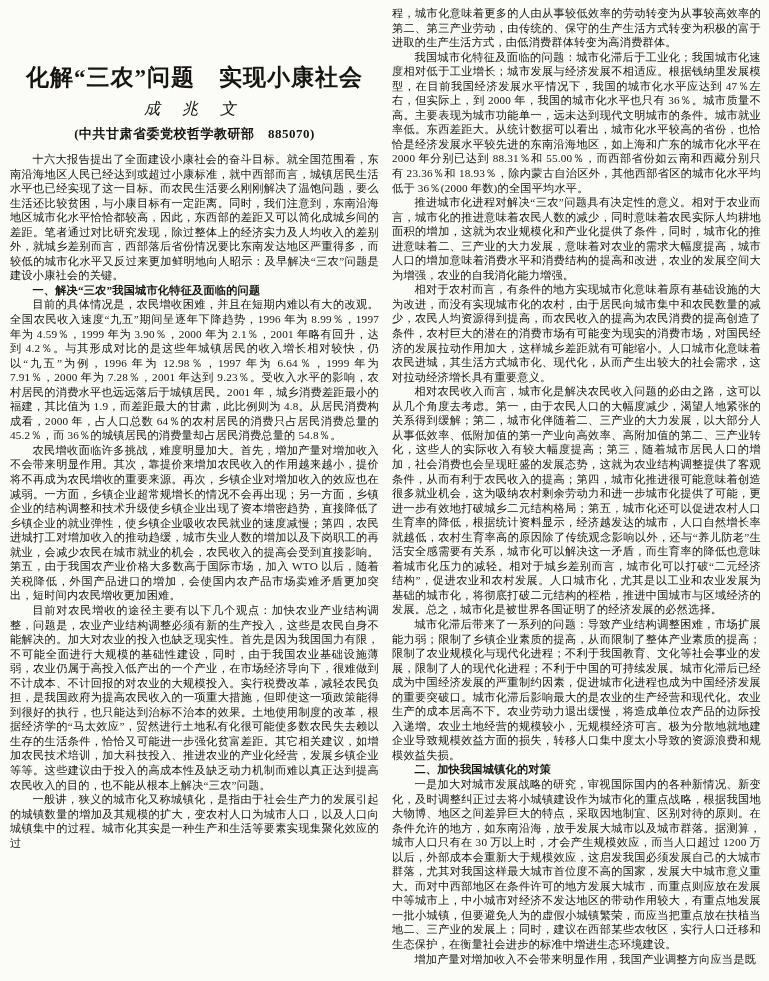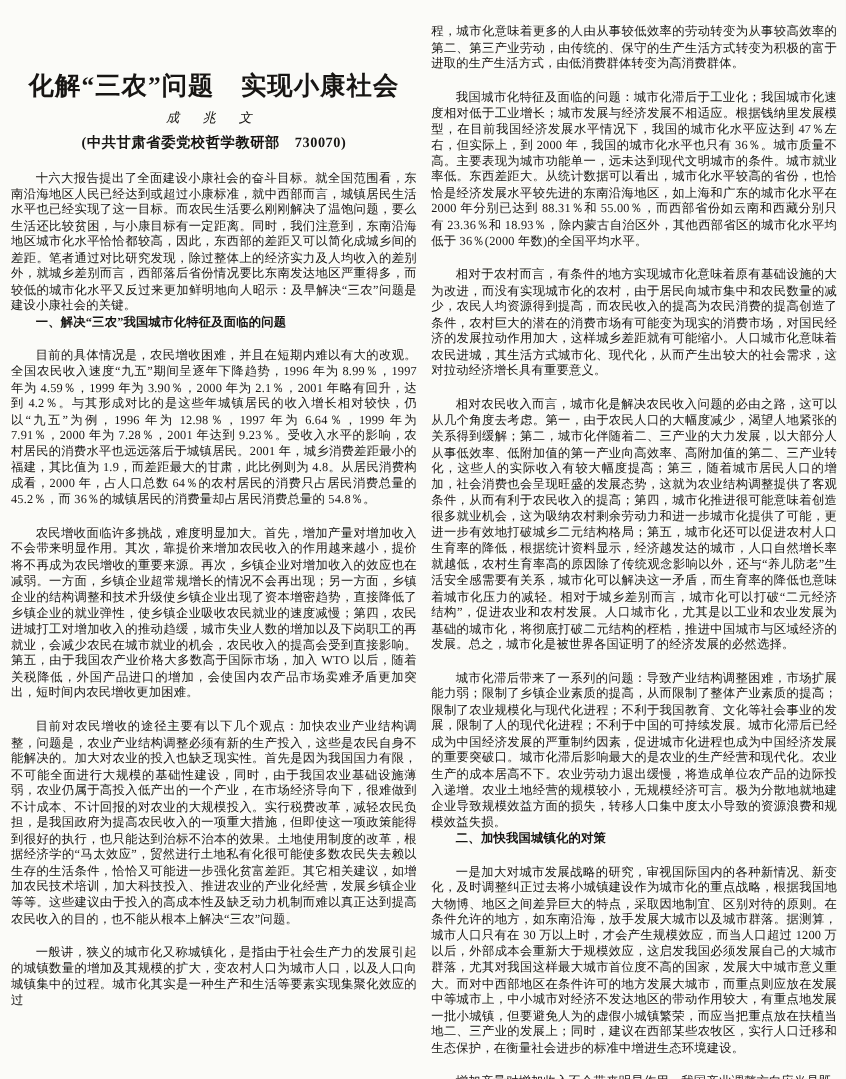--- a/index.html
+++ b/index.html
@@ -37,71 +37,72 @@
   .art-title {
     font-size: 23px;
     font-weight: bold;
     letter-spacing: 1px;
     line-height: 28px;
     white-space: nowrap;
     margin-top: 48px;
   }
   .art-author {
     margin-top: 7px;
-    font-size: 12px;
+    font-size: 16px;
     letter-spacing: 9px;
     font-style: italic;
     font-weight: 500;
   }
   .art-affil {
     margin-top: 5px;
     font-size: 13px;
     font-weight: bold;
     letter-spacing: 0.5px;
   }
   
   .para, .sec-heading {
     font-size: 11.2px;
     line-height: 14.55px;
     text-align: justify;
     text-justify: inter-ideograph;
     margin: 0;
     letter-spacing: 0.2px;
   }
-  .para { text-indent: 2em; margin-top: 16px; }
+  .para { text-indent: 2em; }
   .para.cont { text-indent: 0; }
   .sec-heading {
     font-weight: bold;
     text-indent: 2em;
   }
 </style>
 </head>
 <body>
 
 <div class="page">
   <div class="columns">
 
     <div class="col">
       <div class="art-header">
         <div class="art-title">化解“三农”问题　实现小康社会</div>
         <div class="art-author">成 兆 文</div>
-        <div class="art-affil">(中共甘肃省委党校哲学教研部　730070)</div>
+        <div class="art-affil">(中共甘肃省委党校哲学教研部　885070)</div>
       </div>
 
       <p class="para">十六大报告提出了全面建设小康社会的奋斗目标。就全国范围看，东南沿海地区人民已经达到或超过小康标准，就中西部而言，城镇居民生活水平也已经实现了这一目标。而农民生活要么刚刚解决了温饱问题，要么生活还比较贫困，与小康目标有一定距离。同时，我们注意到，东南沿海地区城市化水平恰恰都较高，因此，东西部的差距又可以简化成城乡间的差距。笔者通过对比研究发现，除过整体上的经济实力及人均收入的差别外，就城乡差别而言，西部落后省份情况要比东南发达地区严重得多，而较低的城市化水平又反过来更加鲜明地向人昭示：及早解决“三农”问题是建设小康社会的关键。</p>
       <p class="sec-heading">一、解决“三农”我国城市化特征及面临的问题</p>
       <p class="para">目前的具体情况是，农民增收困难，并且在短期内难以有大的改观。全国农民收入速度“九五”期间呈逐年下降趋势，1996 年为 8.99％，1997 年为 4.59％，1999 年为 3.90％，2000 年为 2.1％，2001 年略有回升，达到 4.2％。与其形成对比的是这些年城镇居民的收入增长相对较快，仍以“九五”为例，1996 年为 12.98％，1997 年为 6.64％，1999 年为 7.91％，2000 年为 7.28％，2001 年达到 9.23％。受收入水平的影响，农村居民的消费水平也远远落后于城镇居民。2001 年，城乡消费差距最小的福建，其比值为 1.9，而差距最大的甘肃，此比例则为 4.8。从居民消费构成看，2000 年，占人口总数 64％的农村居民的消费只占居民消费总量的 45.2％，而 36％的城镇居民的消费量却占居民消费总量的 54.8％。</p>
       <p class="para">农民增收面临许多挑战，难度明显加大。首先，增加产量对增加收入不会带来明显作用。其次，靠提价来增加农民收入的作用越来越小，提价将不再成为农民增收的重要来源。再次，乡镇企业对增加收入的效应也在减弱。一方面，乡镇企业超常规增长的情况不会再出现；另一方面，乡镇企业的结构调整和技术升级使乡镇企业出现了资本增密趋势，直接降低了乡镇企业的就业弹性，使乡镇企业吸收农民就业的速度减慢；第四，农民进城打工对增加收入的推动趋缓，城市失业人数的增加以及下岗职工的再就业，会减少农民在城市就业的机会，农民收入的提高会受到直接影响。第五，由于我国农产业价格大多数高于国际市场，加入 WTO 以后，随着关税降低，外国产品进口的增加，会使国内农产品市场卖难矛盾更加突出，短时间内农民增收更加困难。</p>
       <p class="para">目前对农民增收的途径主要有以下几个观点：加快农业产业结构调整，问题是，农业产业结构调整必须有新的生产投入，这些是农民自身不能解决的。加大对农业的投入也缺乏现实性。首先是因为我国国力有限，不可能全面进行大规模的基础性建设，同时，由于我国农业基础设施薄弱，农业仍属于高投入低产出的一个产业，在市场经济导向下，很难做到不计成本、不计回报的对农业的大规模投入。实行税费改革，减轻农民负担，是我国政府为提高农民收入的一项重大措施，但即使这一项政策能得到很好的执行，也只能达到治标不治本的效果。土地使用制度的改革，根据经济学的“马太效应”，贸然进行土地私有化很可能使多数农民失去赖以生存的生活条件，恰恰又可能进一步强化贫富差距。其它相关建议，如增加农民技术培训，加大科技投入、推进农业的产业化经营，发展乡镇企业等等。这些建议由于投入的高成本性及缺乏动力机制而难以真正达到提高农民收入的目的，也不能从根本上解决“三农”问题。</p>
       <p class="para">一般讲，狭义的城市化又称城镇化，是指由于社会生产力的发展引起的城镇数量的增加及其规模的扩大，变农村人口为城市人口，以及人口向城镇集中的过程。城市化其实是一种生产和生活等要素实现集聚化效应的过</p>
     </div>
 
     <div class="col">
       <p class="para cont">程，城市化意味着更多的人由从事较低效率的劳动转变为从事较高效率的第二、第三产业劳动，由传统的、保守的生产生活方式转变为积极的富于进取的生产生活方式，由低消费群体转变为高消费群体。</p>
       <p class="para">我国城市化特征及面临的问题：城市化滞后于工业化；我国城市化速度相对低于工业增长；城市发展与经济发展不相适应。根据钱纳里发展模型，在目前我国经济发展水平情况下，我国的城市化水平应达到 47％左右，但实际上，到 2000 年，我国的城市化水平也只有 36％。城市质量不高。主要表现为城市功能单一，远未达到现代文明城市的条件。城市就业率低。东西差距大。从统计数据可以看出，城市化水平较高的省份，也恰恰是经济发展水平较先进的东南沿海地区，如上海和广东的城市化水平在 2000 年分别已达到 88.31％和 55.00％，而西部省份如云南和西藏分别只有 23.36％和 18.93％，除内蒙古自治区外，其他西部省区的城市化水平均低于 36％(2000 年数)的全国平均水平。</p>
+      <p class="para">推进城市化进程对解决“三农”问题具有决定性的意义。相对于农业而言，城市化的推进意味着农民人数的减少，同时意味着农民实际人均耕地面积的增加，这就为农业规模化和产业化提供了条件，同时，城市化的推进意味着二、三产业的大力发展，意味着对农业的需求大幅度提高，城市人口的增加意味着消费水平和消费结构的提高和改进，农业的发展空间大为增强，农业的自我消化能力增强。</p>
       <p class="para">相对于农村而言，有条件的地方实现城市化意味着原有基础设施的大为改进，而没有实现城市化的农村，由于居民向城市集中和农民数量的减少，农民人均资源得到提高，而农民收入的提高为农民消费的提高创造了条件，农村巨大的潜在的消费市场有可能变为现实的消费市场，对国民经济的发展拉动作用加大，这样城乡差距就有可能缩小。人口城市化意味着农民进城，其生活方式城市化、现代化，从而产生出较大的社会需求，这对拉动经济增长具有重要意义。</p>
       <p class="para">相对农民收入而言，城市化是解决农民收入问题的必由之路，这可以从几个角度去考虑。第一，由于农民人口的大幅度减少，渴望人地紧张的关系得到缓解；第二，城市化伴随着二、三产业的大力发展，以大部分人从事低效率、低附加值的第一产业向高效率、高附加值的第二、三产业转化，这些人的实际收入有较大幅度提高；第三，随着城市居民人口的增加，社会消费也会呈现旺盛的发展态势，这就为农业结构调整提供了客观条件，从而有利于农民收入的提高；第四，城市化推进很可能意味着创造很多就业机会，这为吸纳农村剩余劳动力和进一步城市化提供了可能，更进一步有效地打破城乡二元结构格局；第五，城市化还可以促进农村人口生育率的降低，根据统计资料显示，经济越发达的城市，人口自然增长率就越低，农村生育率高的原因除了传统观念影响以外，还与“养儿防老”生活安全感需要有关系，城市化可以解决这一矛盾，而生育率的降低也意味着城市化压力的减轻。相对于城乡差别而言，城市化可以打破“二元经济结构”，促进农业和农村发展。人口城市化，尤其是以工业和农业发展为基础的城市化，将彻底打破二元结构的桎梏，推进中国城市与区域经济的发展。总之，城市化是被世界各国证明了的经济发展的必然选择。</p>
       <p class="para">城市化滞后带来了一系列的问题：导致产业结构调整困难，市场扩展能力弱；限制了乡镇企业素质的提高，从而限制了整体产业素质的提高；限制了农业规模化与现代化进程；不利于我国教育、文化等社会事业的发展，限制了人的现代化进程；不利于中国的可持续发展。城市化滞后已经成为中国经济发展的严重制约因素，促进城市化进程也成为中国经济发展的重要突破口。城市化滞后影响最大的是农业的生产经营和现代化。农业生产的成本居高不下。农业劳动力退出缓慢，将造成单位农产品的边际投入递增。农业土地经营的规模较小，无规模经济可言。极为分散地就地建企业导致规模效益方面的损失，转移人口集中度太小导致的资源浪费和规模效益失损。</p>
       <p class="sec-heading">二、加快我国城镇化的对策</p>
       <p class="para">一是加大对城市发展战略的研究，审视国际国内的各种新情况、新变化，及时调整纠正过去将小城镇建设作为城市化的重点战略，根据我国地大物博、地区之间差异巨大的特点，采取因地制宜、区别对待的原则。在条件允许的地方，如东南沿海，放手发展大城市以及城市群落。据测算，城市人口只有在 30 万以上时，才会产生规模效应，而当人口超过 1200 万以后，外部成本会重新大于规模效应，这启发我国必须发展自己的大城市群落，尤其对我国这样最大城市首位度不高的国家，发展大中城市意义重大。而对中西部地区在条件许可的地方发展大城市，而重点则应放在发展中等城市上，中小城市对经济不发达地区的带动作用较大，有重点地发展一批小城镇，但要避免人为的虚假小城镇繁荣，而应当把重点放在扶植当地二、三产业的发展上；同时，建议在西部某些农牧区，实行人口迁移和生态保护，在衡量社会进步的标准中增进生态环境建设。</p>
       <p class="para">增加产量对增加收入不会带来明显作用，我国产业调整方向应当是既</p>
     </div>
 
   </div>
 </div>

